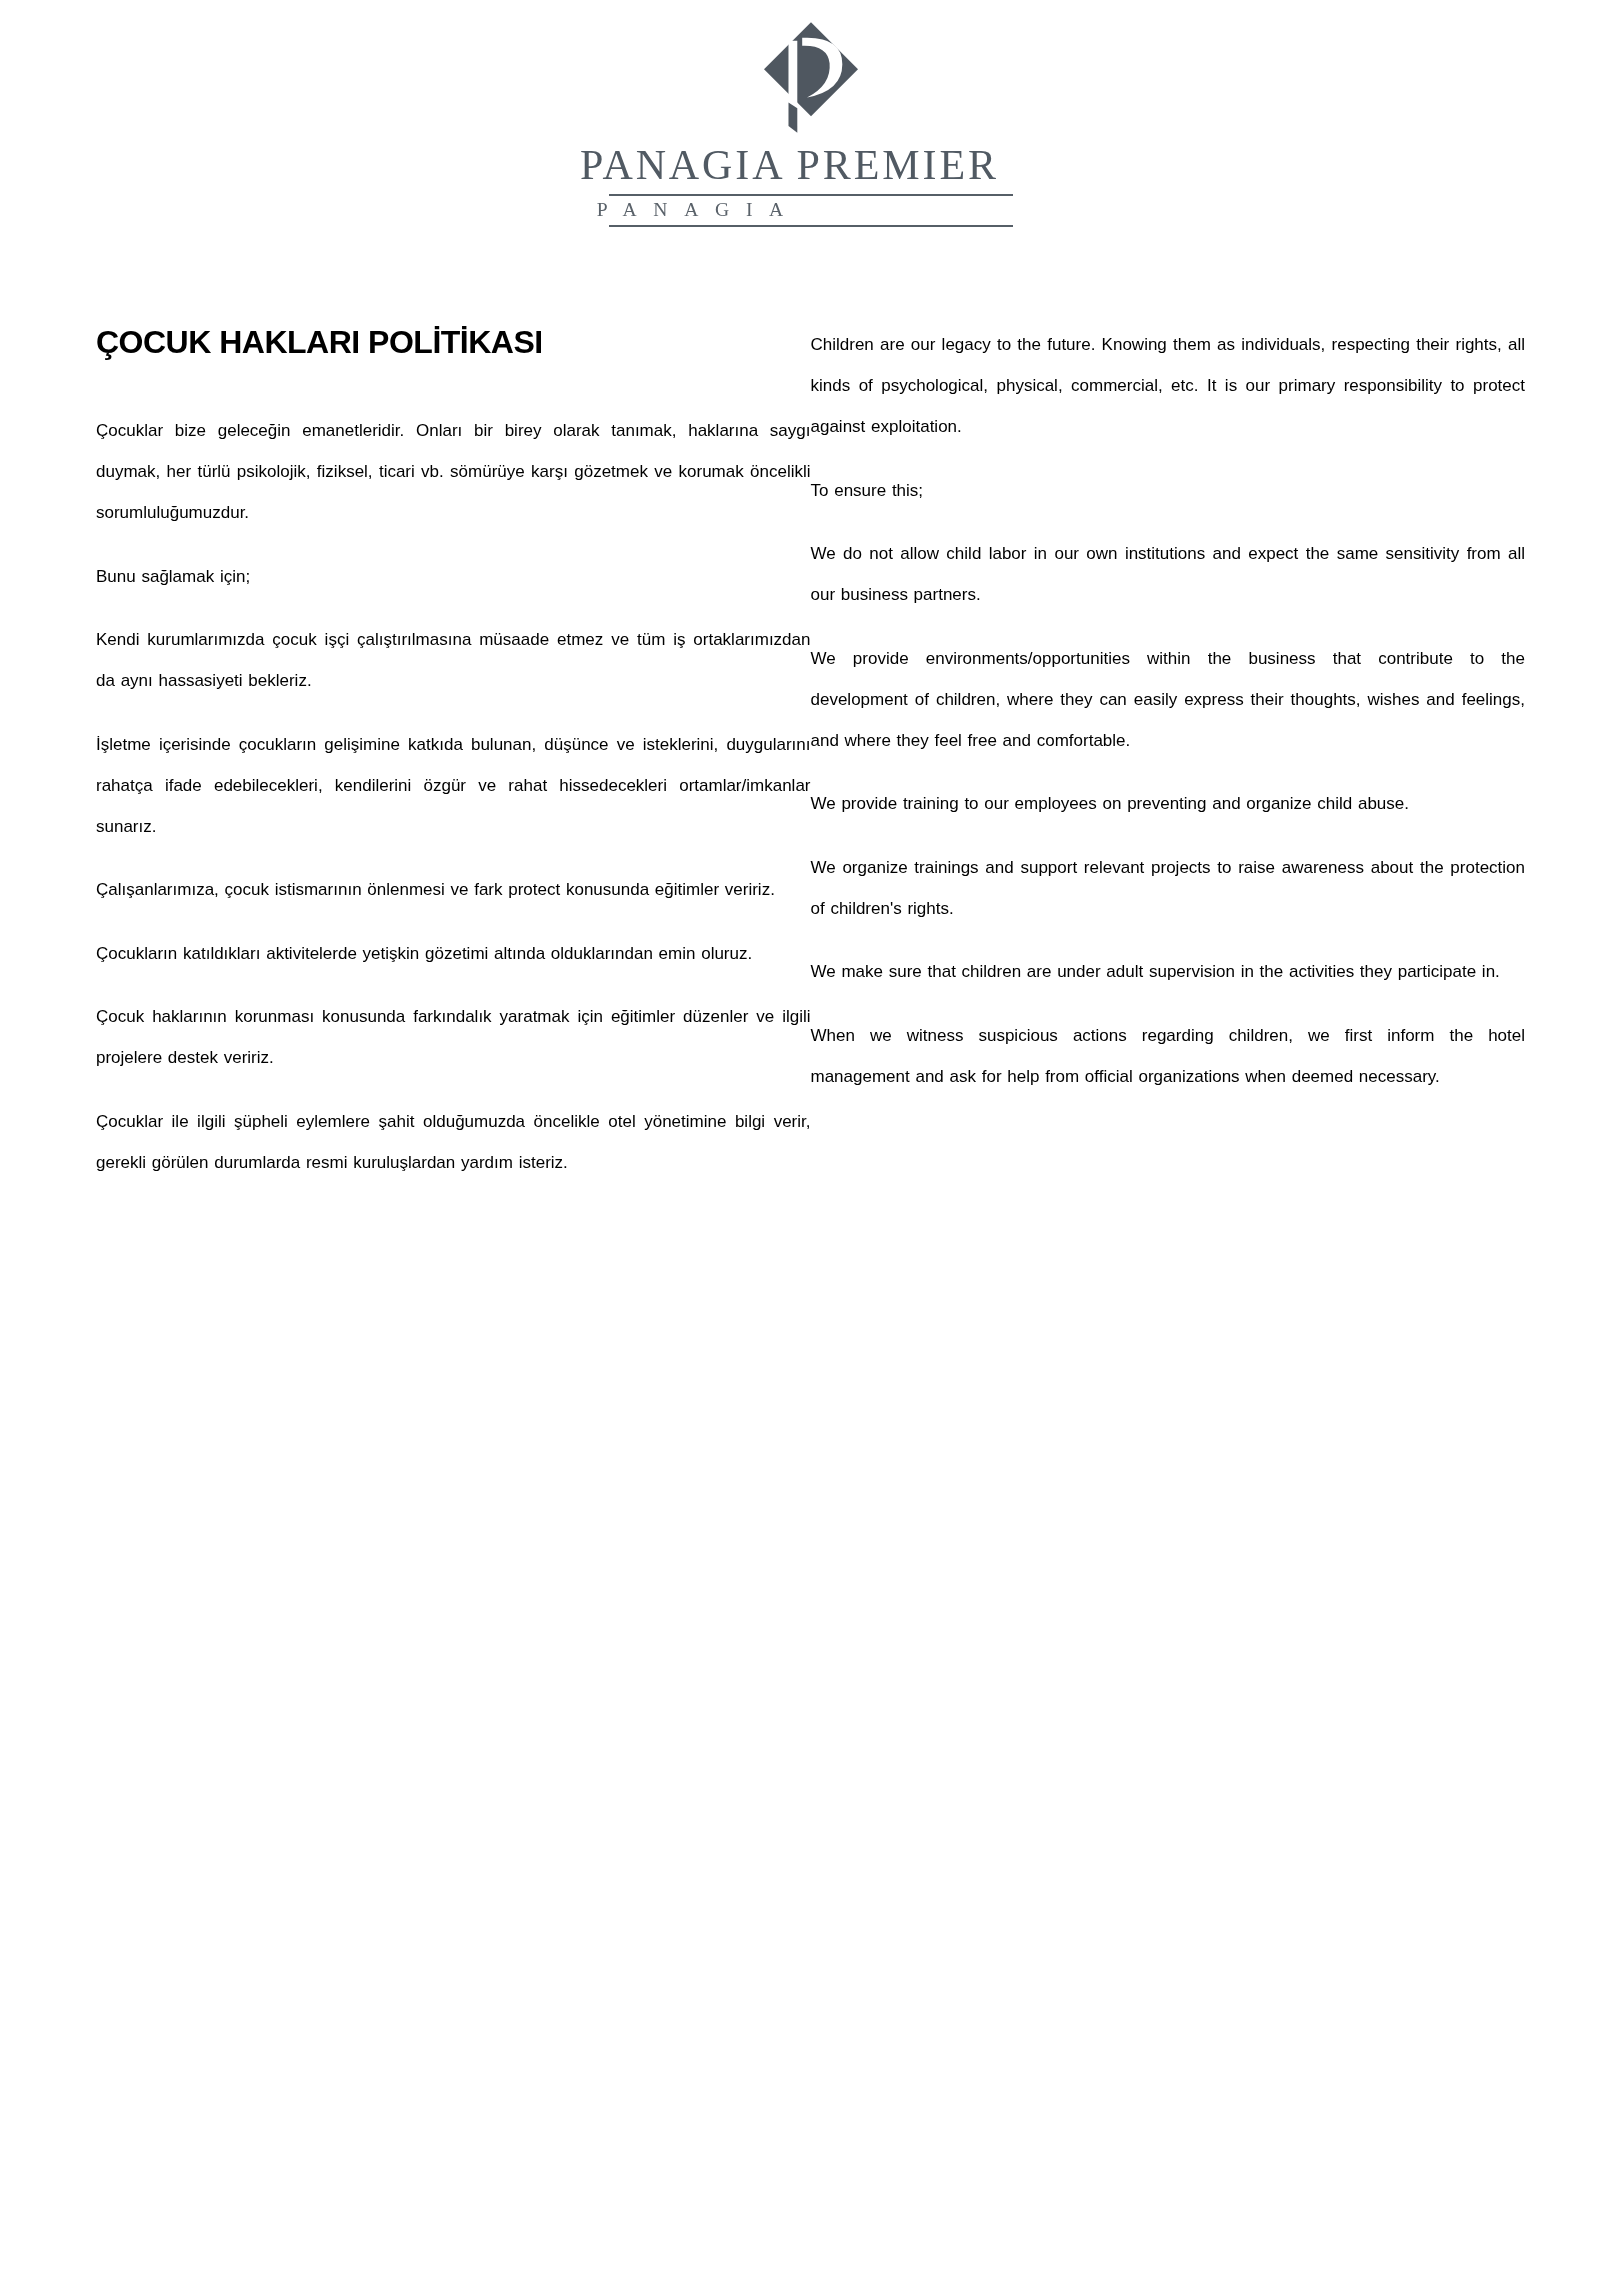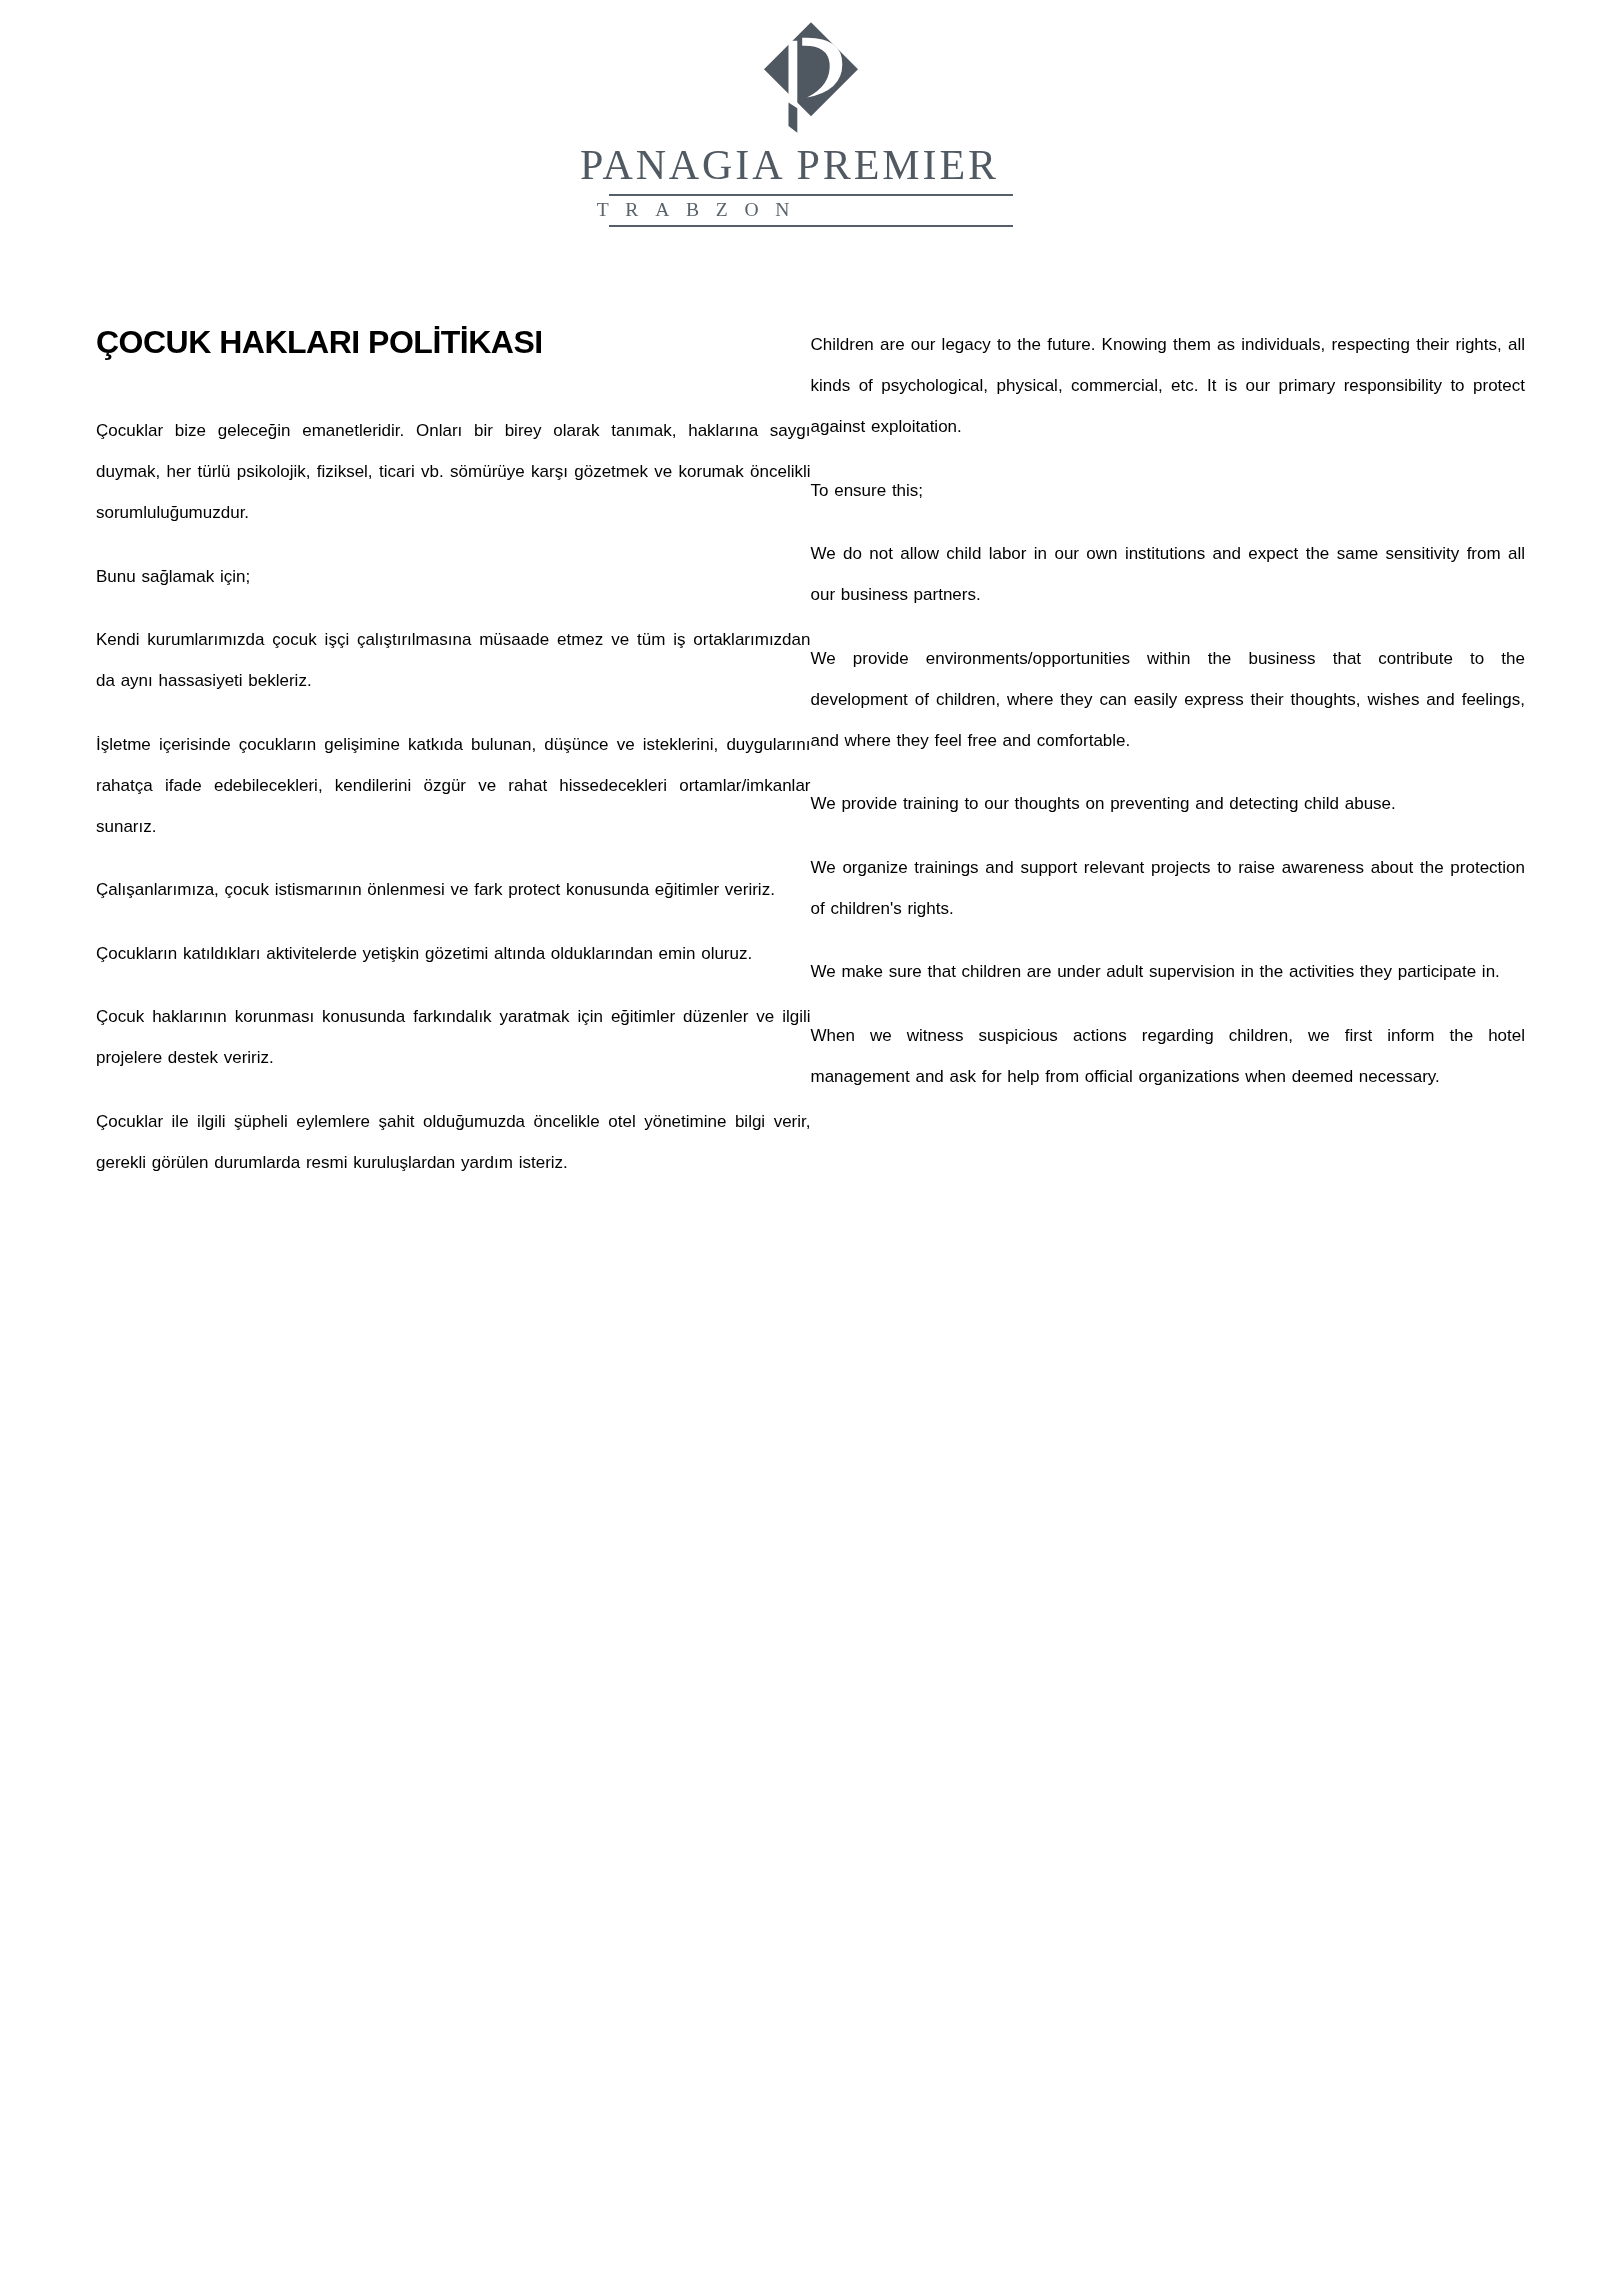--- a/index.html
+++ b/index.html
@@ -79,21 +79,21 @@
 
     <polygon points="72,21 81,21 81,90 72,84" fill="#ffffff"></polygon>
 
     <path fill="#ffffff" d="M 86,18 Q 127,16 127,45 Q 127,72 91,79 Q 116,66 114,44 Q 112,25 86,26 Z"></path>
 
     <polygon points="72,84 81,90 81,115 72,108" fill="#4f5760"></polygon>
   </svg>
 
   <div class="brand-wordmark">PANAGIA PREMIER</div>
   <hr class="brand-rule">
-  <div class="brand-subtitle">TRABZON</div>
+  <div class="brand-subtitle">PANAGIA</div>
   <hr class="brand-rule thin">
 </header>
 
 <main class="policy-body">
 
   <section class="policy-column" lang="tr">
     <h2 class="policy-heading">ÇOCUK HAKLARI POLİTİKASI</h2>
     <div>
         <p class="para">Çocuklar bize geleceğin emanetleridir. Onları bir birey olarak tanımak, haklarına saygı duymak, her türlü psikolojik, fiziksel, ticari vb. sömürüye karşı gözetmek ve korumak öncelikli sorumluluğumuzdur.</p>
         <p class="para">Bunu sağlamak için;</p>
@@ -105,21 +105,21 @@
         <p class="para">Çocuklar ile ilgili şüpheli eylemlere şahit olduğumuzda öncelikle otel yönetimine bilgi verir, gerekli görülen durumlarda resmi kuruluşlardan yardım isteriz.</p>
       </div>
   </section>
 
   <section class="policy-column" lang="en">
     <div>
         <p class="para">Children are our legacy to the future. Knowing them as individuals, respecting their rights, all kinds of psychological, physical, commercial, etc. It is our primary responsibility to protect against exploitation.</p>
         <p class="para">To ensure this;</p>
         <p class="para">We do not allow child labor in our own institutions and expect the same sensitivity from all our business partners.</p>
         <p class="para">We provide environments/opportunities within the business that contribute to the development of children, where they can easily express their thoughts, wishes and feelings, and where they feel free and comfortable.</p>
-        <p class="para">We provide training to our thoughts on preventing and detecting child abuse.</p>
+        <p class="para">We provide training to our employees on preventing and organize child abuse.</p>
         <p class="para">We organize trainings and support relevant projects to raise awareness about the protection of children's rights.</p>
         <p class="para">We make sure that children are under adult supervision in the activities they participate in.</p>
         <p class="para">When we witness suspicious actions regarding children, we first inform the hotel management and ask for help from official organizations when deemed necessary.</p>
       </div>
   </section>
 
 </main>
 
 
 </body></html>

